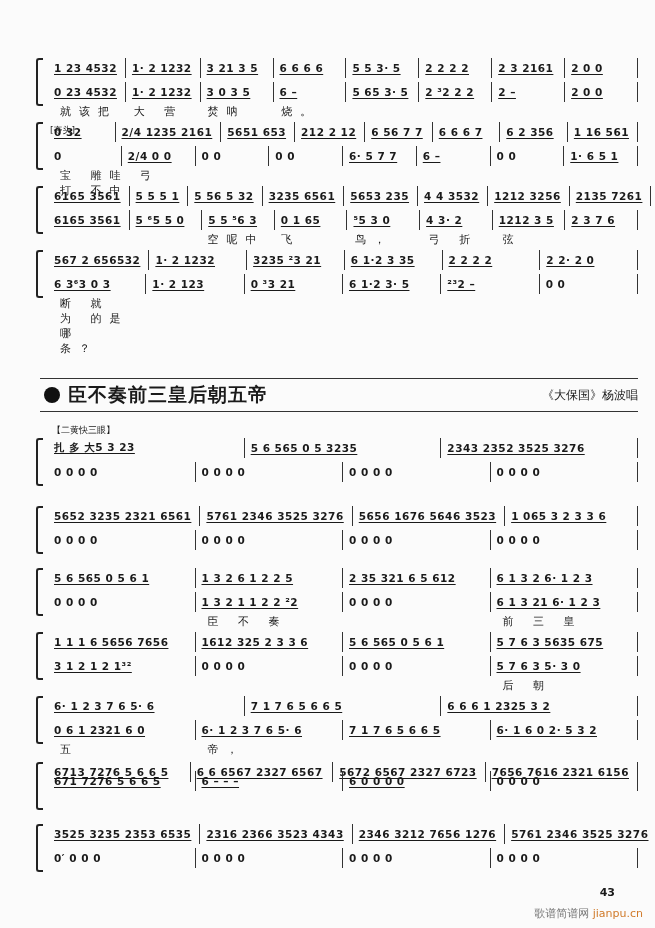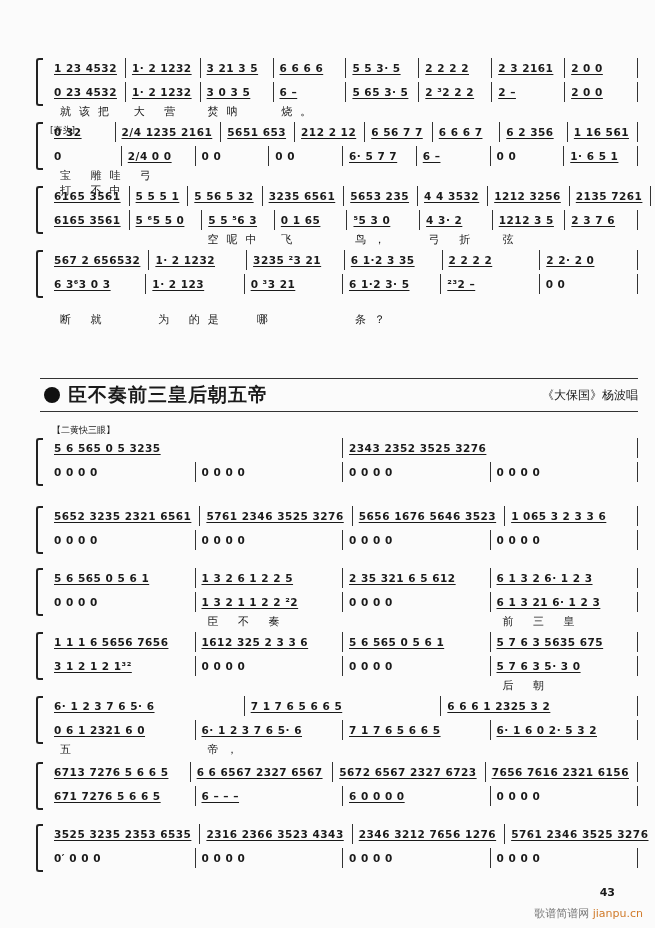--- a/index.html
+++ b/index.html
@@ -272,33 +272,36 @@
         <div class="meas">
           <span>6 1·2 3· 5</span>
         </div>
         <div class="meas">
           <span>²³2 –</span>
         </div>
         <div class="meas">
           <span class="z">0 0</span>
         </div>
       </div>
-      <div class="lyr" style="top: 62px;">
+      <div class="lyr" style="top: 46px; flex-direction: column;">
         <div>断 就</div>
         <div>为 的是</div>
         <div>哪</div>
         <div>条？</div>
         <div></div>
         <div></div>
       </div>
     </div>
     <div class="sys" style="top: 438px;">
       <div class="brace" style="top: 0px; height: 44px;"></div>
       <div class="row" style="top: 0px;">
         <div class="meas">
+          <span>扎 多 大5 3 23</span>
+        </div>
+        <div class="meas">
           <span>5 6 565 0 5 3235</span>
         </div>
         <div class="meas">
           <span>2343 2352 3525 3276</span>
         </div>
       </div>
       <div class="row" style="top: 24px;">
         <div class="meas">
           <span class="z">0 0 0 0</span>
         </div>
@@ -473,21 +476,21 @@
         <div class="meas">
           <span>6 6 6567 2327 6567</span>
         </div>
         <div class="meas">
           <span>5672 6567 2327 6723</span>
         </div>
         <div class="meas">
           <span>7656 7616 2321 6156</span>
         </div>
       </div>
-      <div class="row" style="top: 24px; justify-content: space-between;">
+      <div class="row" style="top: 9px; justify-content: space-between;">
         <div class="meas">
           <span>671 7276 5 6 6 5</span>
         </div>
         <div class="meas">
           <span>6 – – –</span>
         </div>
         <div class="meas">
           <span>6 0 0 0 0</span>
         </div>
         <div class="meas">

